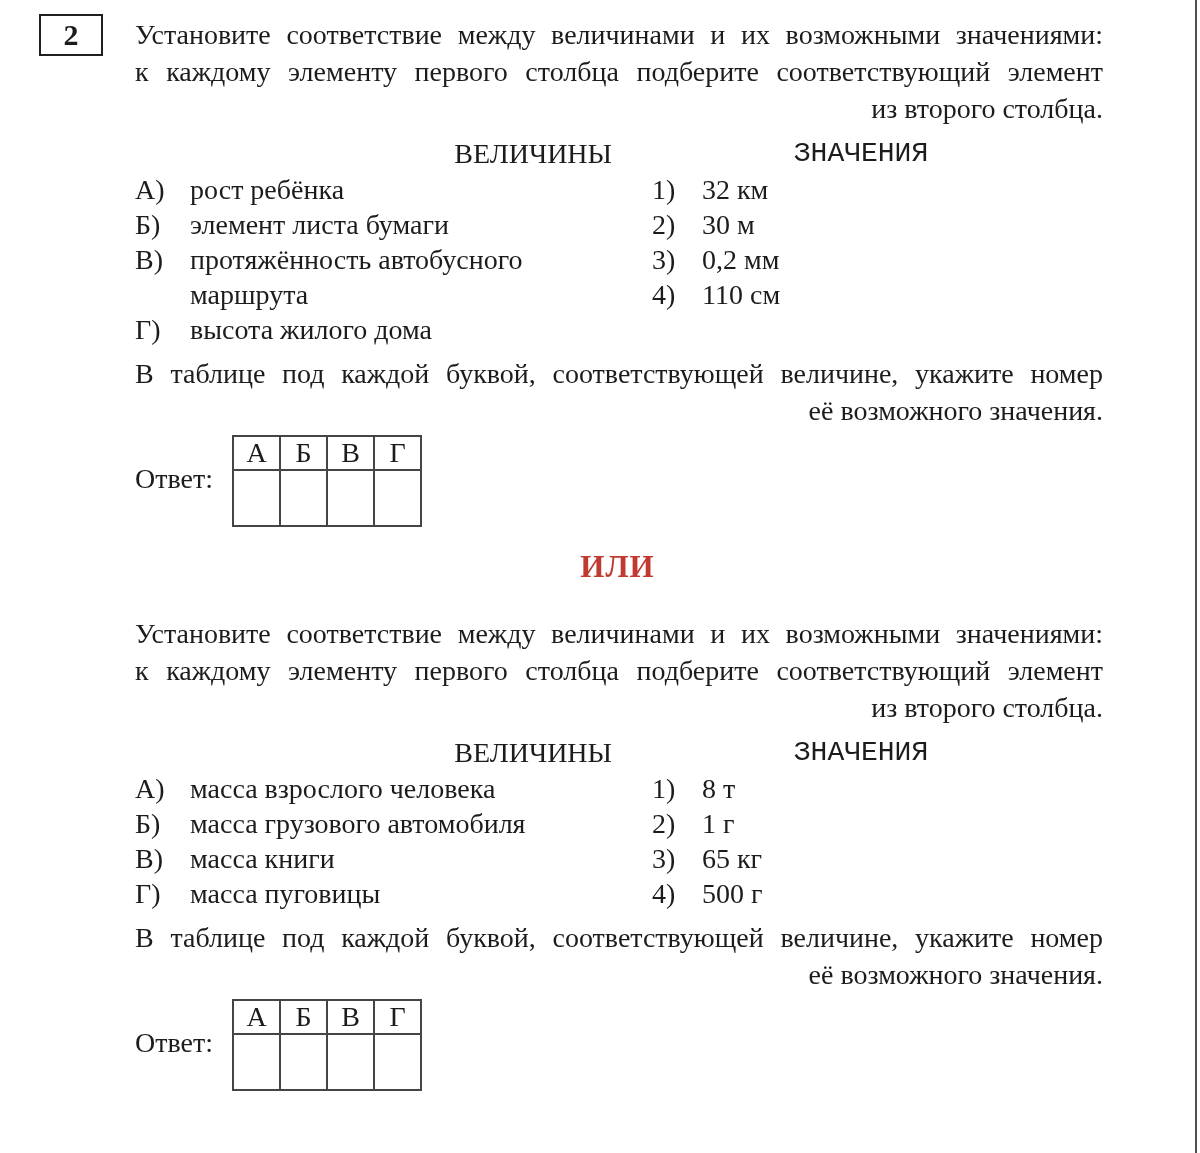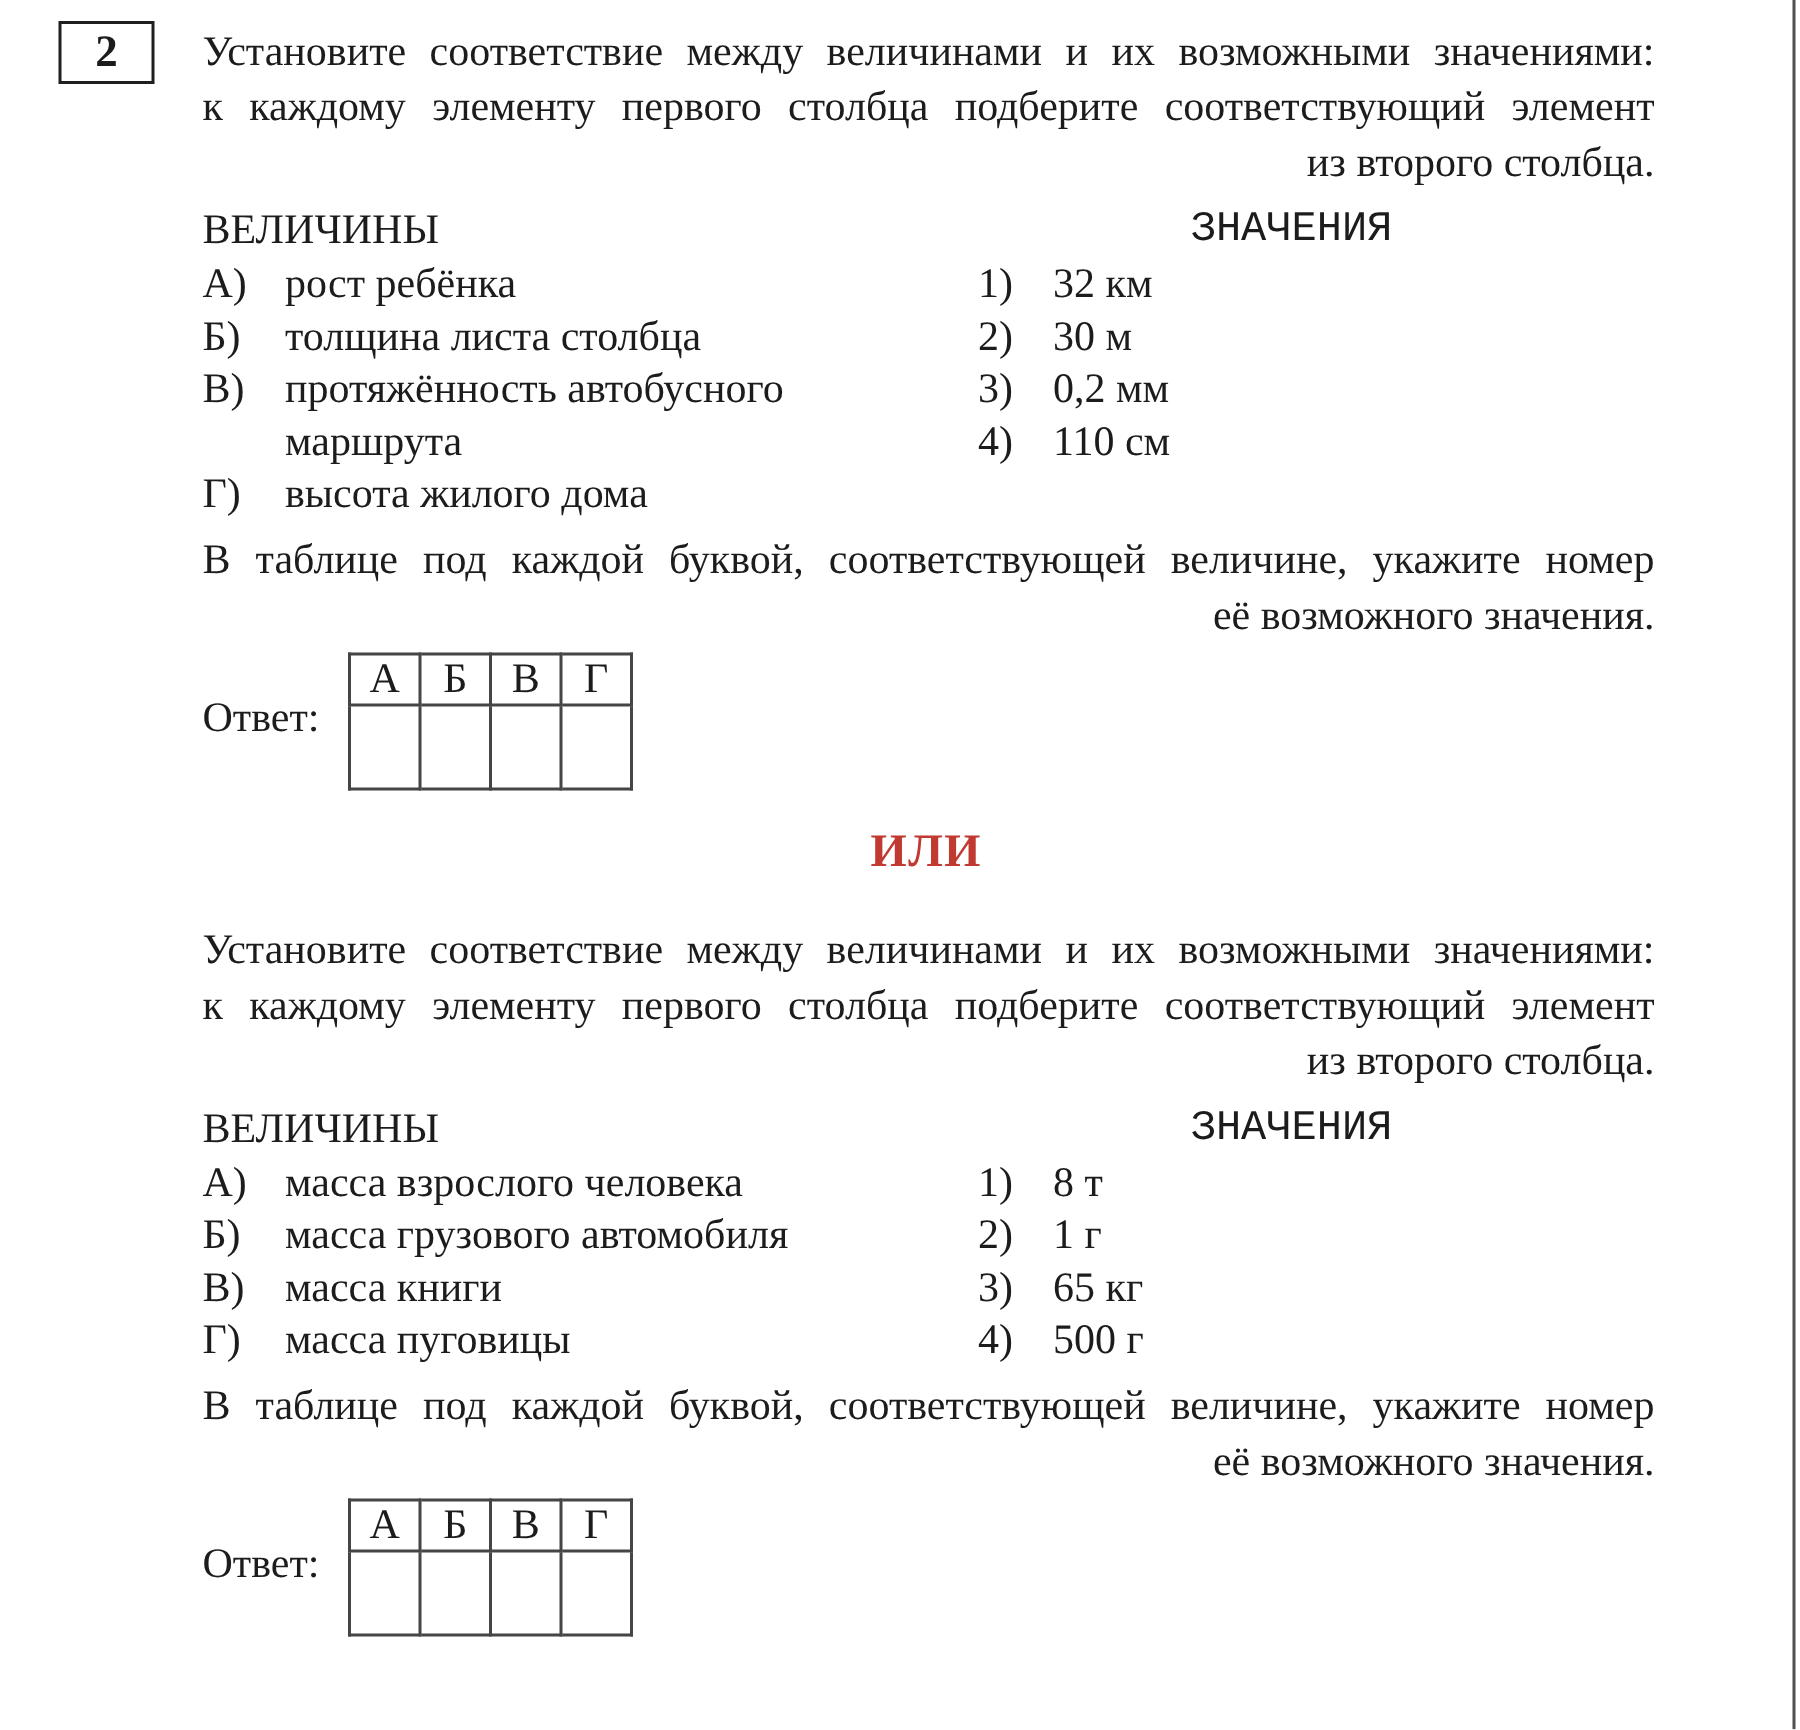--- a/index.html
+++ b/index.html
@@ -49,21 +49,21 @@
   .heads {
     display: flex;
     margin-left: 135px;
     width: 965px;
     margin-top: 8px;
     font-size: 28px;
     line-height: 37px;
   }
   .head-left {
     width: 517px;
-    text-align: left;
+    text-align: right;
     padding-right: 40px;
     box-sizing: border-box;
   }
   .head-right {
     width: 448px;
     text-align: center;
     padding-right: 30px;
     box-sizing: border-box;
     font-family: Liberation Mono, monospace;
   }
@@ -144,21 +144,21 @@
     </div>
 
     <div class="match">
       <div class="mleft">
         <div class="mrow">
           <span class="mletter">А)</span>
           <span class="mtext">рост ребёнка</span>
         </div>
         <div class="mrow">
           <span class="mletter">Б)</span>
-          <span class="mtext">толщина листа столбца</span>
+          <span class="mtext">элемент листа бумаги</span>
         </div>
         <div class="mrow">
           <span class="mletter">В)</span>
           <span class="mtext">протяжённость автобусного</span>
         </div>
         <div class="mrow">
           <span class="mletter"></span>
           <span class="mtext">маршрута</span>
         </div>
         <div class="mrow">

